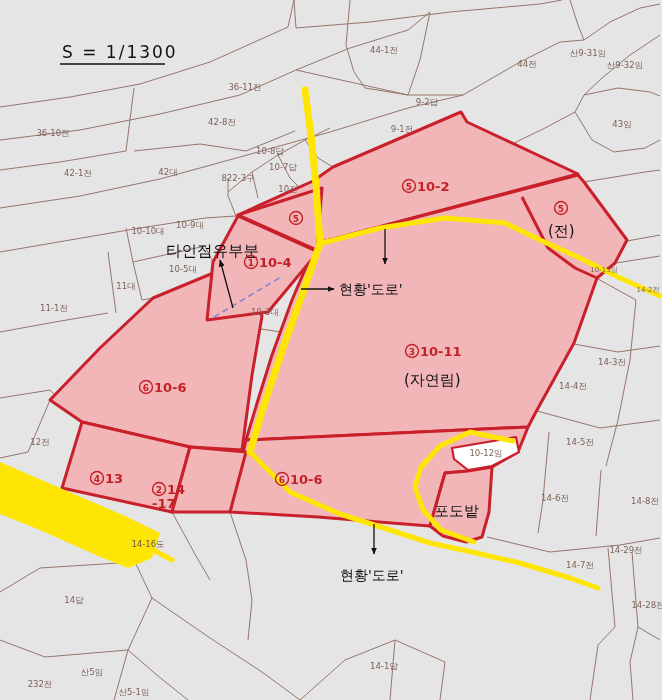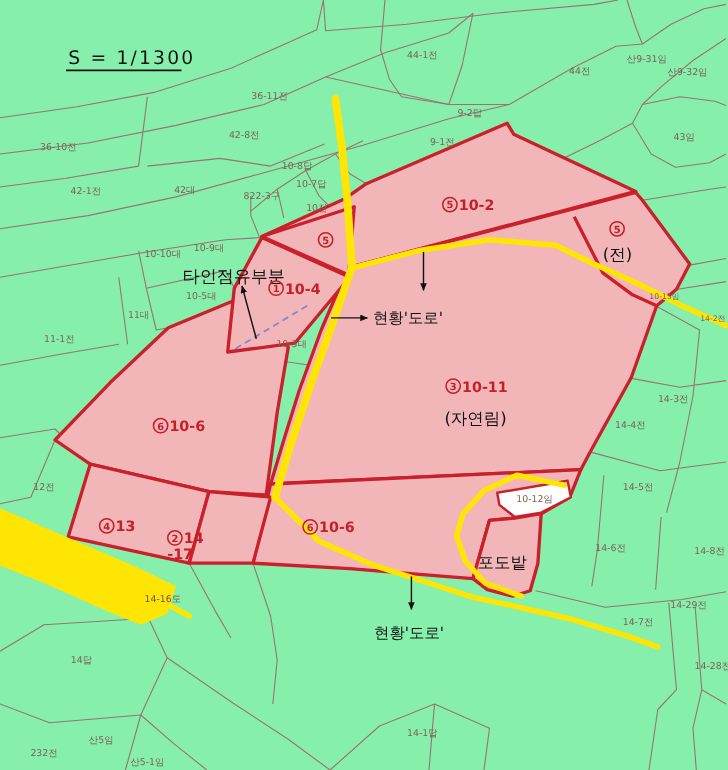--- a/index.html
+++ b/index.html
@@ -1,16 +1,16 @@
 <!DOCTYPE html>
 <html><head>
 <meta charset="utf-8">
 <style>
   html,body{margin:0;padding:0;background:#fff;}
-  .stage{position:relative;width:662px;height:700px;background:#86efac;overflow:hidden;
+  .stage{position:relative;width:662px;height:700px;background:#e5e5e5;overflow:hidden;
          font-family:"DejaVu Sans",sans-serif;}
   svg{position:absolute;left:0;top:0;}
   .mesh{fill:none;stroke:#97756d;stroke-width:1;stroke-linejoin:round;}
   .pink{fill:#f2b6b9;stroke:#c9202b;stroke-width:3;stroke-linejoin:round;}
   .notch{fill:#ffffff;stroke:#c9202b;stroke-width:2.2;stroke-linejoin:round;}
   .redline{fill:none;stroke:#c9202b;stroke-width:3;stroke-linejoin:round;}
   .road{fill:none;stroke:#ffe504;stroke-linecap:round;stroke-linejoin:round;}
   .roadband{fill:#ffe504;stroke:none;}
   .dashblue{fill:none;stroke:#8583cf;stroke-width:1.6;stroke-dasharray:6 4;}
   .arrow{fill:none;stroke:#111;stroke-width:1.3;}

